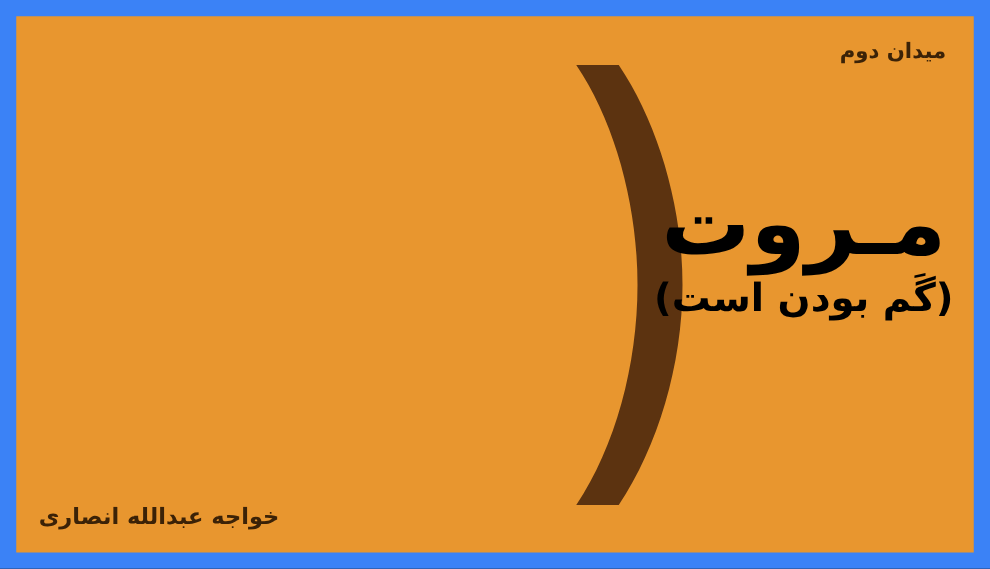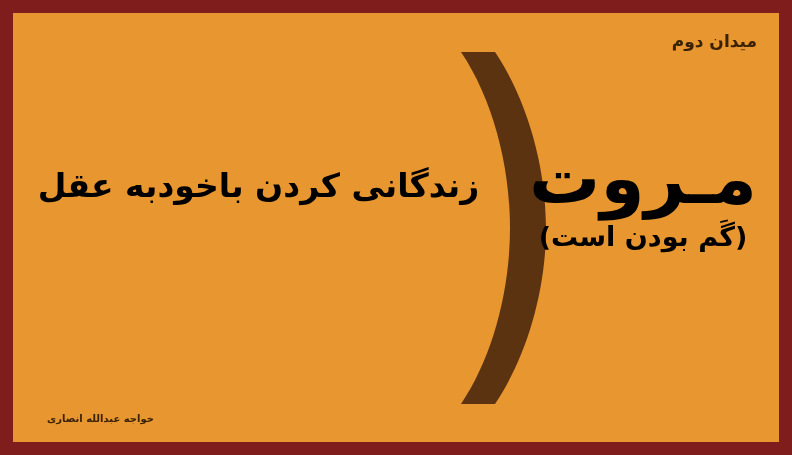--- a/index.html
+++ b/index.html
@@ -15,21 +15,21 @@
     font-family: "DejaVu Sans", "Liberation Sans", sans-serif;
   }
 
   
   .poster-frame {
     position: absolute;
     left: 0;
     top: 0;
     width: 792px;
     height: 455px;
-    background: #7f1d1d;
+    background: #3b82f6;
     box-sizing: border-box;
   }
 
   
   .poster-card {
     position: absolute;
     left: 13px;
     top: 13px;
     width: 766px;
     height: 429px;
@@ -47,22 +47,22 @@
     color: #3b2207;
     letter-spacing: 0px;
     direction: rtl;
     white-space: nowrap;
   }
 
   
   .attribution {
     position: absolute;
     bottom: 18px;
-    left: 34px;
-    font-size: 10px;
+    left: 18px;
+    font-size: 18px;
     font-weight: bold;
     color: #3b2207;
     direction: rtl;
     white-space: nowrap;
   }
 
   
   .bracket-ornament {
     position: absolute;
     left: 435px;
@@ -84,21 +84,21 @@
   .headword {
     font-size: 71px;
     font-weight: bold;
     color: #000000;
     line-height: 1.02;
     white-space: nowrap;
     letter-spacing: 0px;
   }
   .headword-gloss {
     margin-top: 6px;
-    font-size: 27px;
+    font-size: 31px;
     font-weight: bold;
     color: #000000;
     white-space: nowrap;
   }
 
   
   .quote-block {
     position: absolute;
     left: 18px;
     top: 148px;
@@ -128,19 +128,18 @@
                  C44 306 62 240 62 176 C62 112 44 46 13 0 Z" fill="#5c3310"></path>
       </svg>
     </div>
 
     <div class="headword-block">
       <div class="headword">مـروت</div>
       <div class="headword-gloss">(گَم بودن است)</div>
     </div>
 
     <div class="quote-block">
-      <div class="quote-line">زندگانی کردن باخودبه عقل</div>
     </div>
 
     <div class="attribution">خواجه عبدالله انصاری</div>
 
   </div>
 </div>
 
 </body></html>

